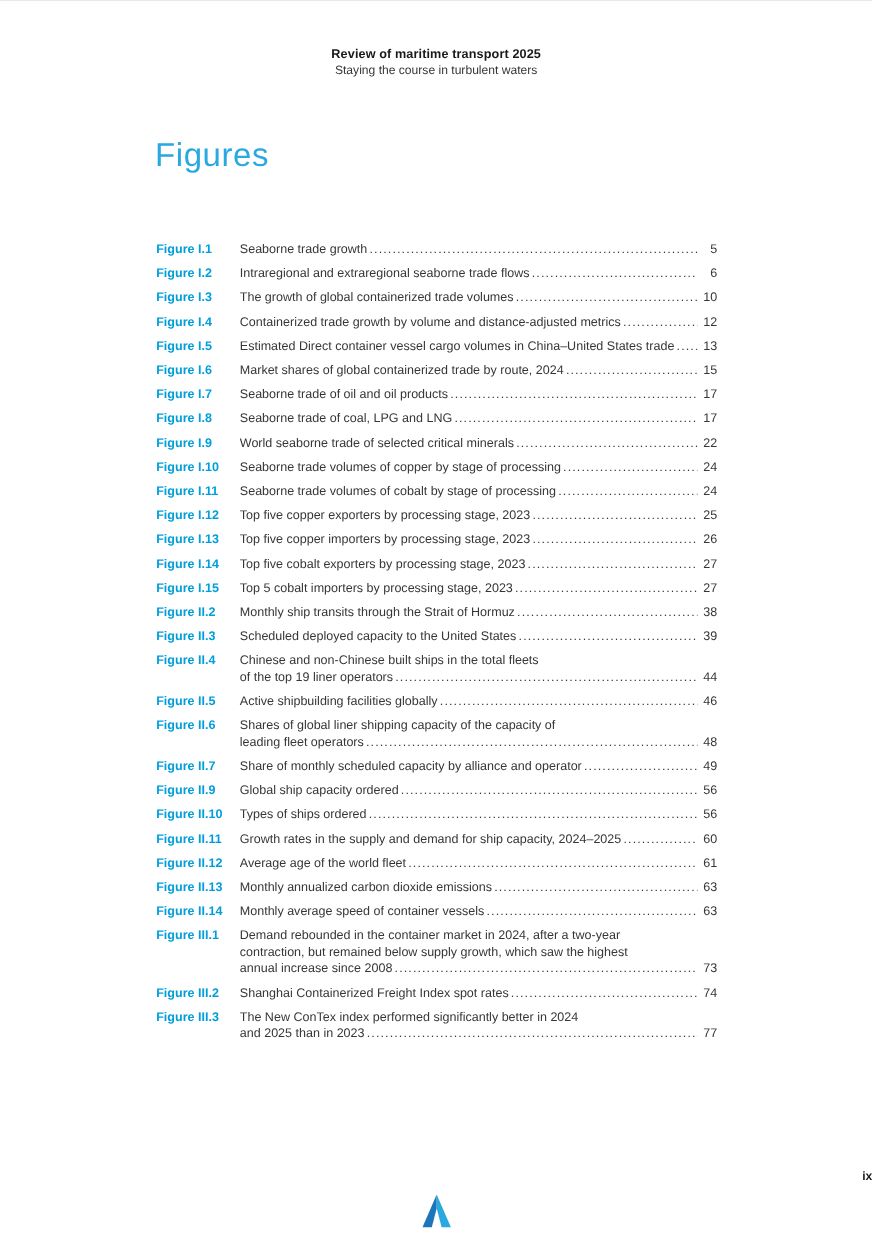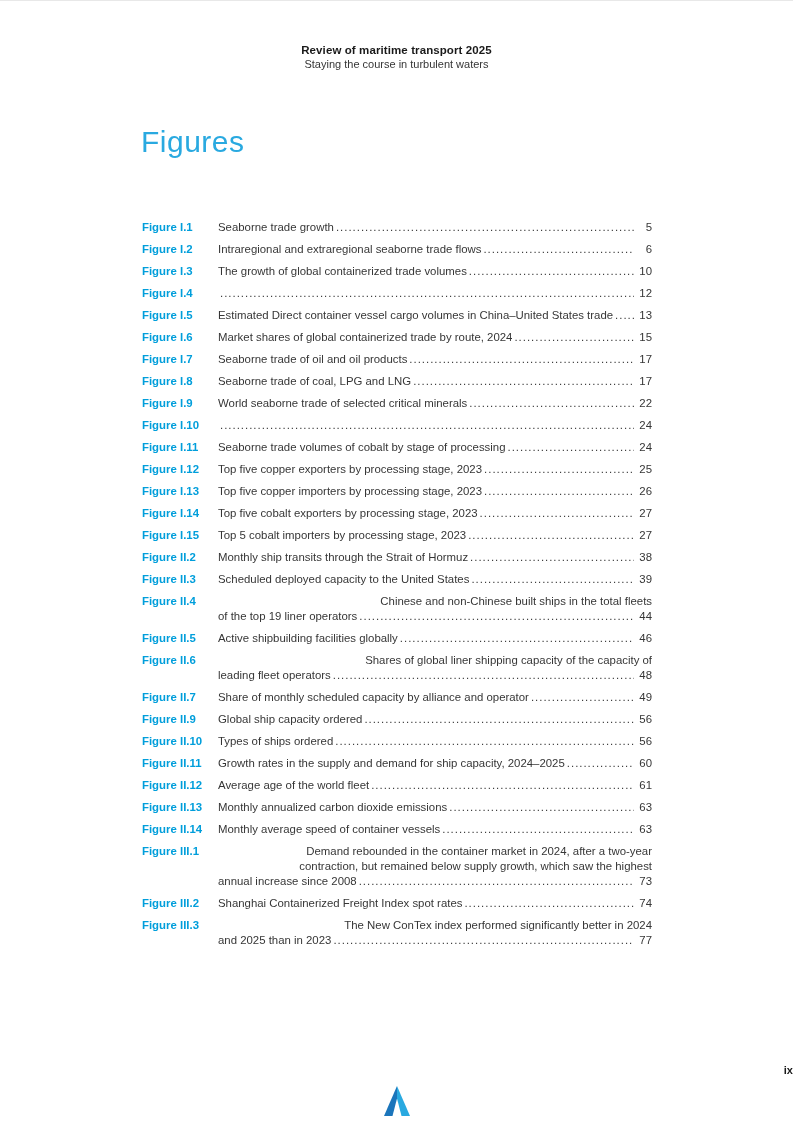--- a/index.html
+++ b/index.html
@@ -56,21 +56,21 @@
   .entry .flabel {
     flex: none;
     width: 76px;
     color: #009edb;
     font-weight: bold;
   }
   .entry .fbody {
     flex: 1;
     min-width: 0;
   }
-  .fbody .line { display: block; text-align: right; }
+  .fbody .line { display: block; }
   .fbody .lastline { display: flex; align-items: flex-end; }
   .lastline .ftext { flex: none; white-space: nowrap; }
   .lastline .dots {
     flex: 1;
     min-width: 0;
     overflow: hidden;
     white-space: nowrap;
     margin-left: 2px;
     color: #363636;
   }
@@ -142,20 +142,21 @@
             <span class="ftext">The growth of global containerized trade volumes</span>
             <span class="dots"></span>
             <span class="fpage">10</span>
           </span>
         </span>
     </div>
       <div class="entry">
       <span class="flabel">Figure I.4</span>
       <span class="fbody">
           <span class="lastline">
+            <span class="ftext">Containerized trade growth by volume and distance-adjusted metrics</span>
             <span class="dots"></span>
             <span class="fpage">12</span>
           </span>
         </span>
     </div>
       <div class="entry">
       <span class="flabel">Figure I.5</span>
       <span class="fbody">
           <span class="lastline">
             <span class="ftext">Estimated Direct container vessel cargo volumes in China–United States trade</span>
@@ -201,20 +202,21 @@
             <span class="ftext">World seaborne trade of selected critical minerals</span>
             <span class="dots"></span>
             <span class="fpage">22</span>
           </span>
         </span>
     </div>
       <div class="entry">
       <span class="flabel">Figure I.10</span>
       <span class="fbody">
           <span class="lastline">
+            <span class="ftext">Seaborne trade volumes of copper by stage of processing</span>
             <span class="dots"></span>
             <span class="fpage">24</span>
           </span>
         </span>
     </div>
       <div class="entry">
       <span class="flabel">Figure I.11</span>
       <span class="fbody">
           <span class="lastline">
             <span class="ftext">Seaborne trade volumes of cobalt by stage of processing</span>

